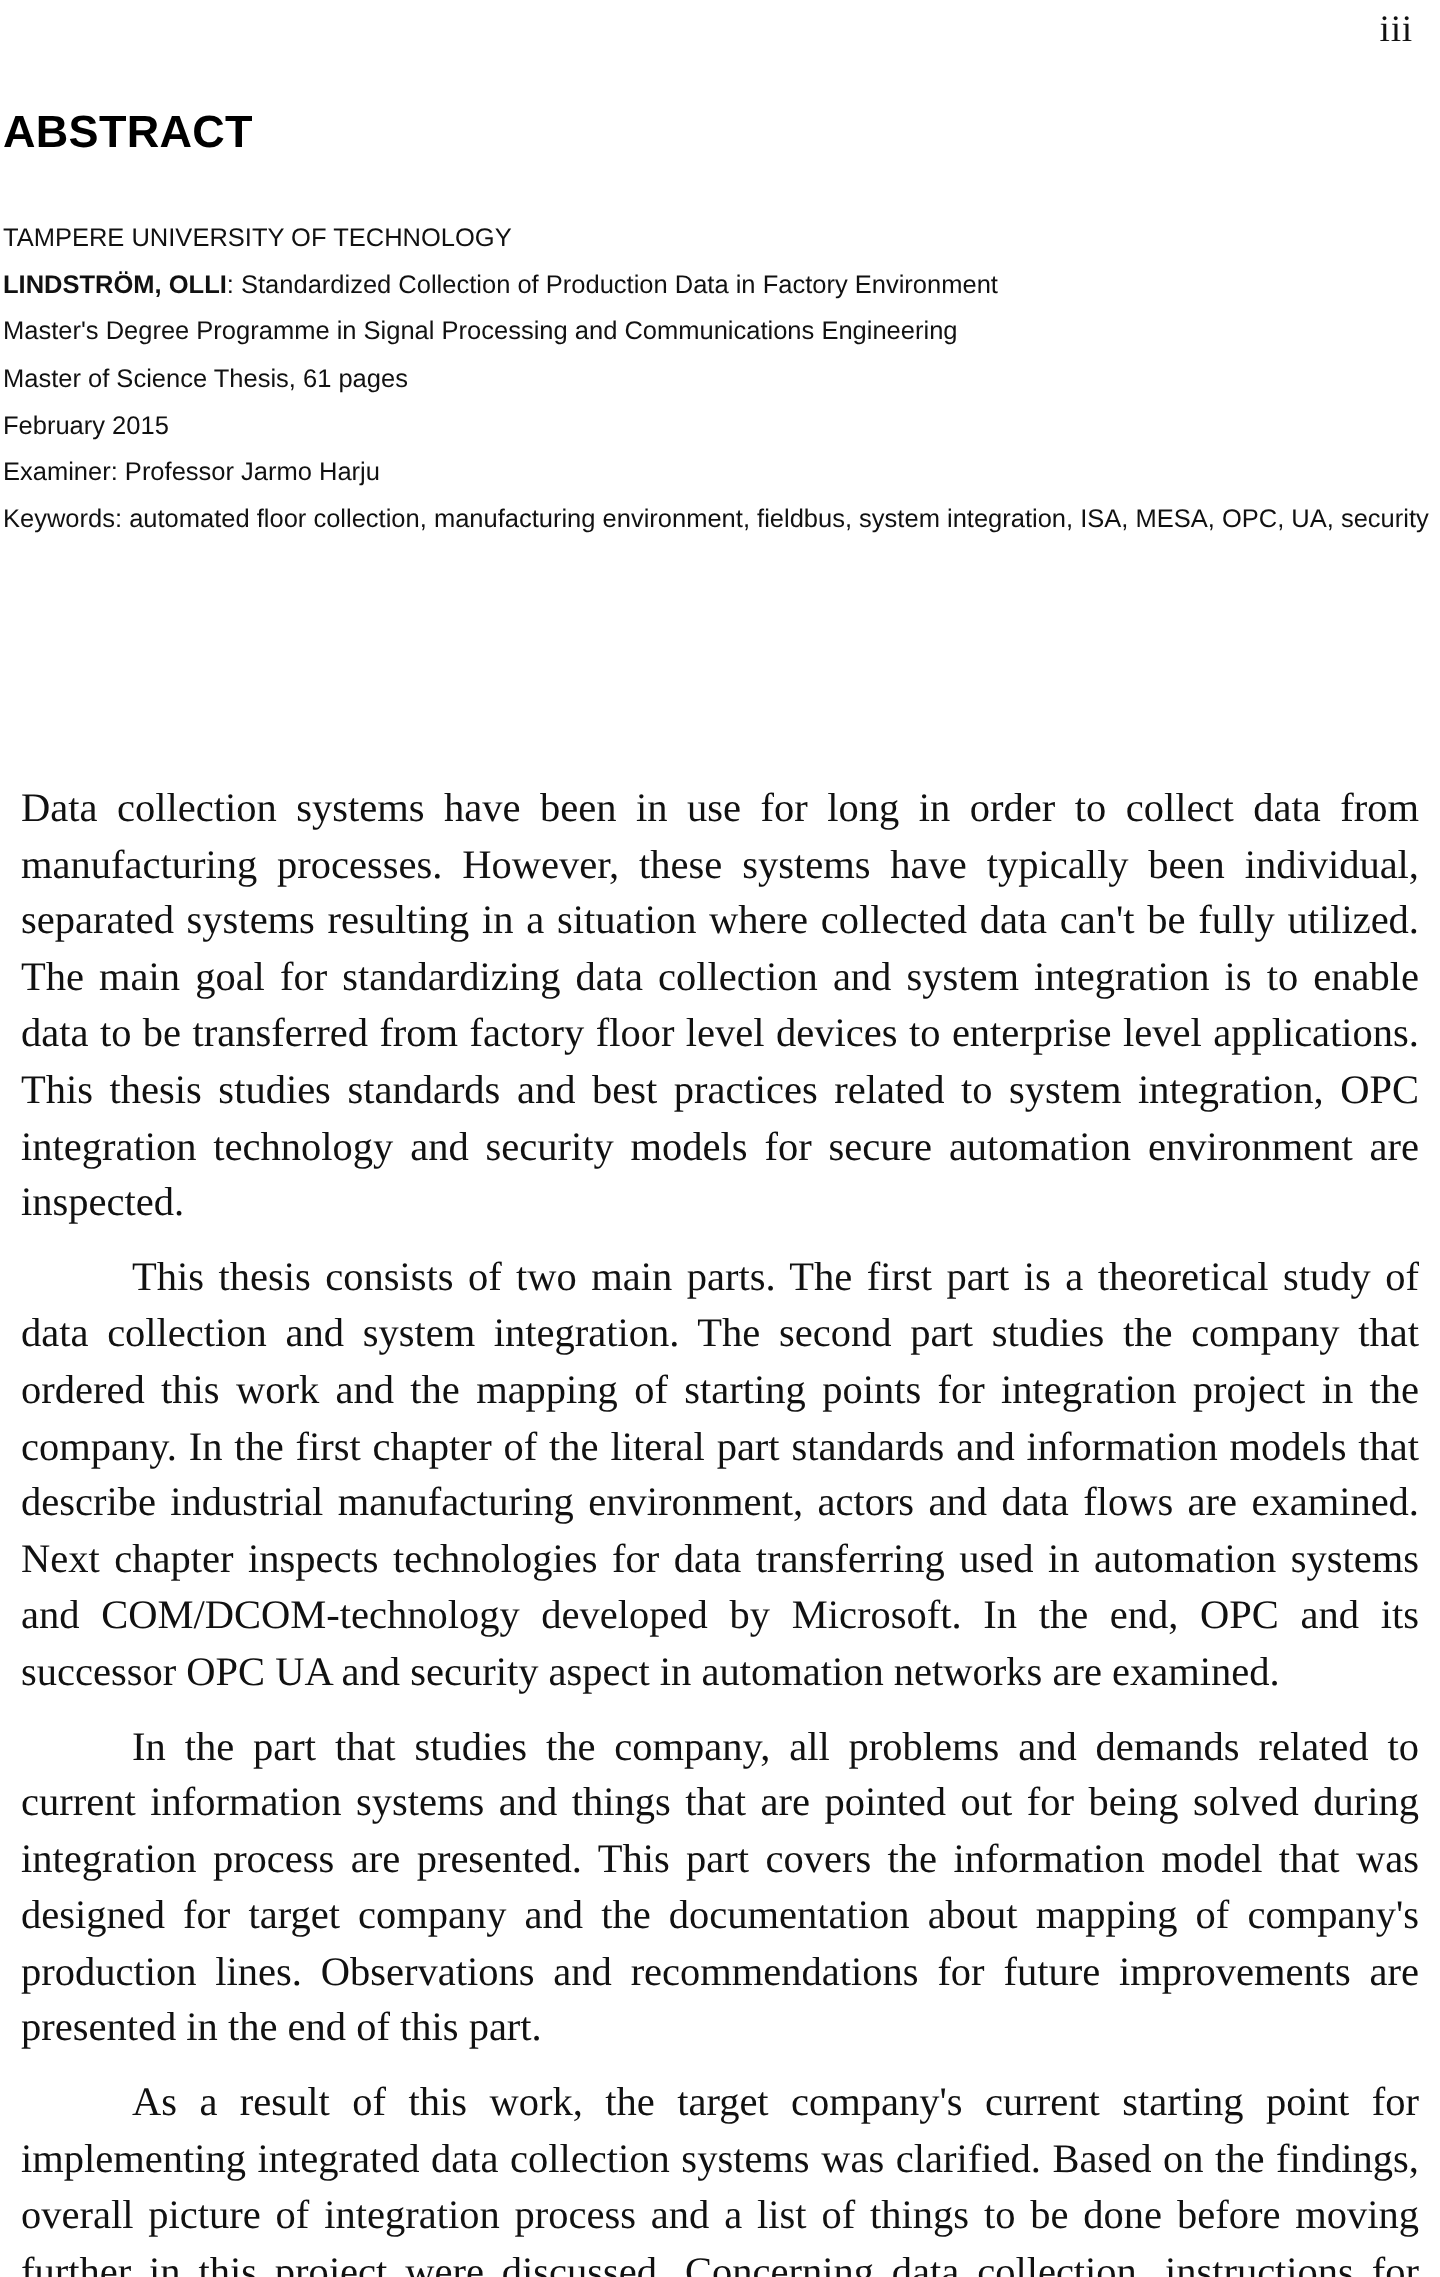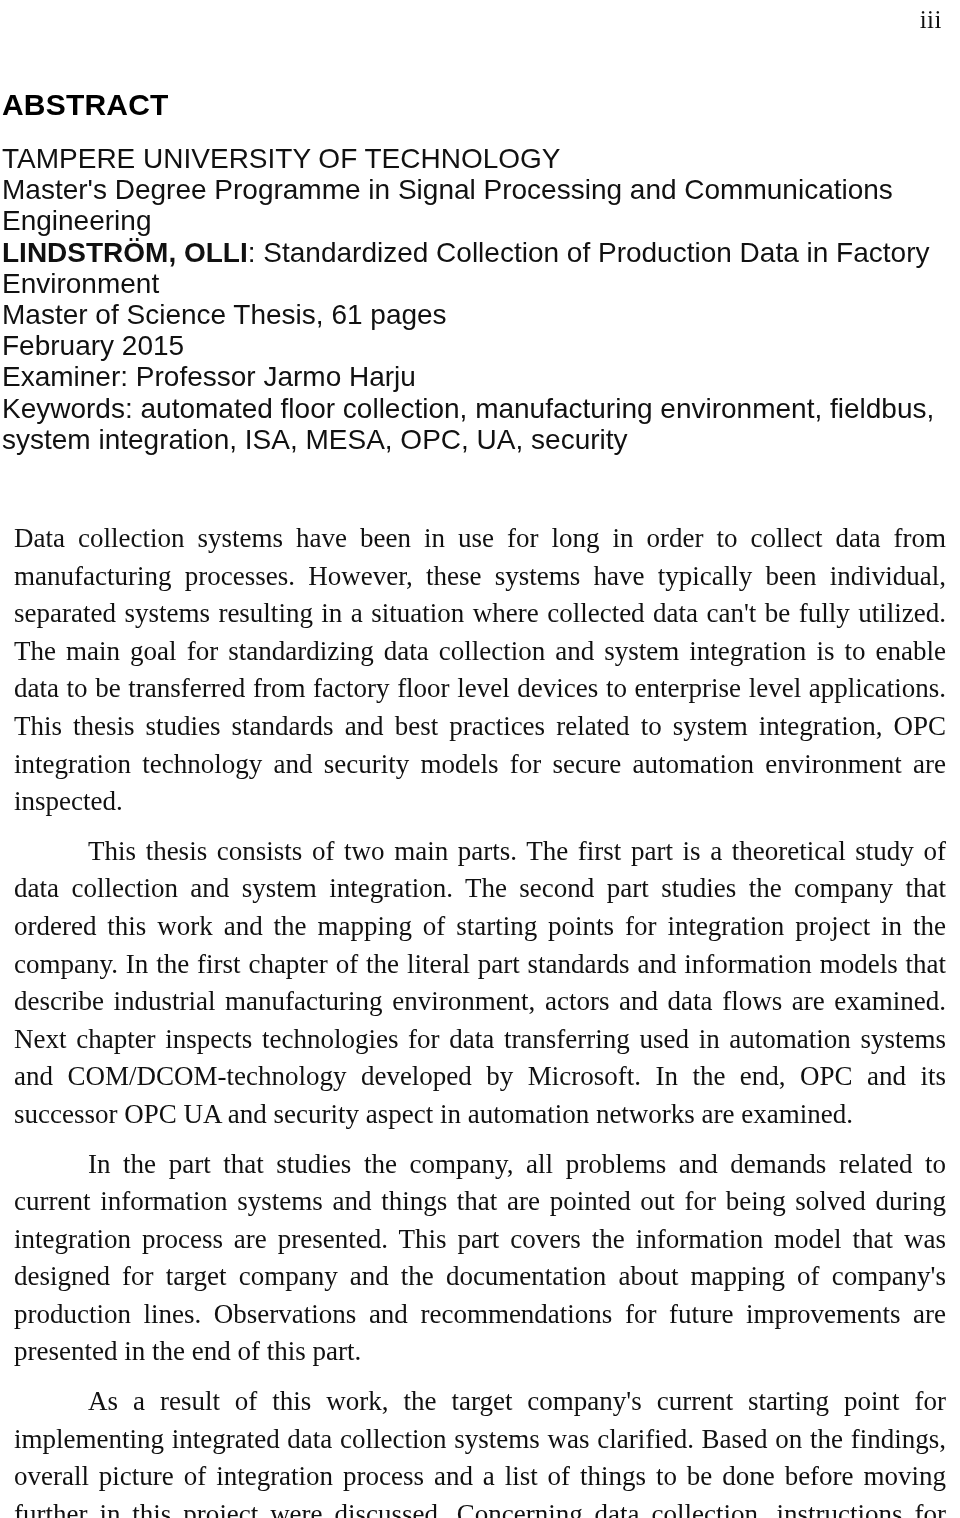--- a/index.html
+++ b/index.html
@@ -25,29 +25,28 @@
   }
   .heading {
     position: absolute;
     top: 72px;
     left: 2px;
     font-family: "Liberation Sans", "DejaVu Sans", sans-serif;
     font-size: 30px;
     font-weight: bold;
     color: #000000;
     letter-spacing: 0.2px;
-    margin-top: 16px;
   }
   .meta {
     position: absolute;
     top: 143px;
     left: 2px;
     width: 952px;
     font-family: "Liberation Sans", "DejaVu Sans", sans-serif;
-    font-size: 28px;
+    font-size: 17px;
     line-height: 31.2px;
     color: #111111;
   }
   .meta .line { white-space: normal; }
   .meta .nm { font-weight: bold; }
   .body {
     position: absolute;
     top: 508px;
     left: 2px;
     width: 956px;
@@ -72,22 +71,22 @@
 <body>
 
 <div class="page">
 
   <div class="folio">iii</div>
 
   <div class="heading">ABSTRACT</div>
 
   <div class="meta">
     <div class="line">TAMPERE UNIVERSITY OF TECHNOLOGY</div>
+    <div class="line"><span class="nm">LINDSTRÖM, OLLI</span><span>: Standardized Collection of Production Data in Factory Environment</span></div>
     <div class="line">Master's Degree Programme in Signal Processing and Communications Engineering</div>
-    <div class="line"><span class="nm">LINDSTRÖM, OLLI</span><span>: Standardized Collection of Production Data in Factory Environment</span></div>
     <div class="line">Master of Science Thesis, 61 pages</div>
     <div class="line">February 2015</div>
     <div class="line">Examiner: Professor Jarmo Harju</div>
     <div class="line">Keywords: automated floor collection, manufacturing environment, fieldbus, system integration, ISA, MESA, OPC, UA, security</div>
   </div>
 
   <div class="body">
     <p>Data collection systems have been in use for long in order to collect data from manufacturing processes. However, these systems have typically been individual, separated systems resulting in a situation where collected data can't be fully utilized. The main goal for standardizing data collection and system integration is to enable data to be transferred from factory floor level devices to enterprise level applications. This thesis studies standards and best practices related to system integration, OPC integration technology and security models for secure automation environment are inspected.</p>
     <p class="indent">This thesis consists of two main parts. The first part is a theoretical study of data collection and system integration. The second part studies the company that ordered this work and the mapping of starting points for integration project in the company. In the first chapter of the literal part standards and information models that describe industrial manufacturing environment, actors and data flows are examined. Next chapter inspects technologies for data transferring used in automation systems and COM/DCOM-technology developed by Microsoft. In the end, OPC and its successor OPC UA and security aspect in automation networks are examined.</p>
     <p class="indent">In the part that studies the company, all problems and demands related to current information systems and things that are pointed out for being solved during integration process are presented. This part covers the information model that was designed for target company and the documentation about mapping of company's production lines. Observations and recommendations for future improvements are presented in the end of this part.</p>

